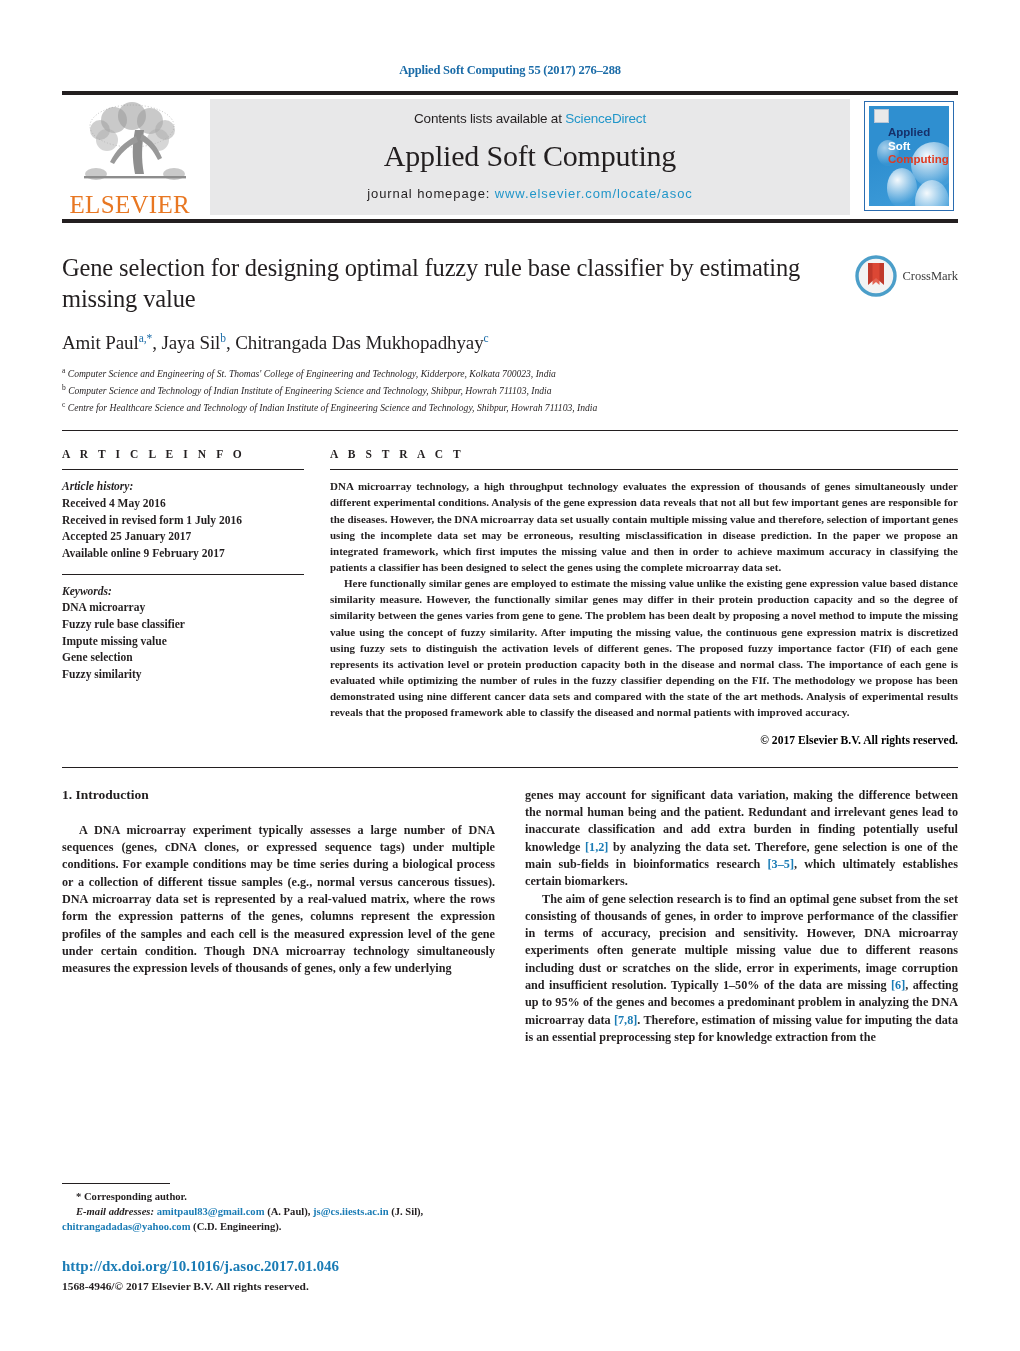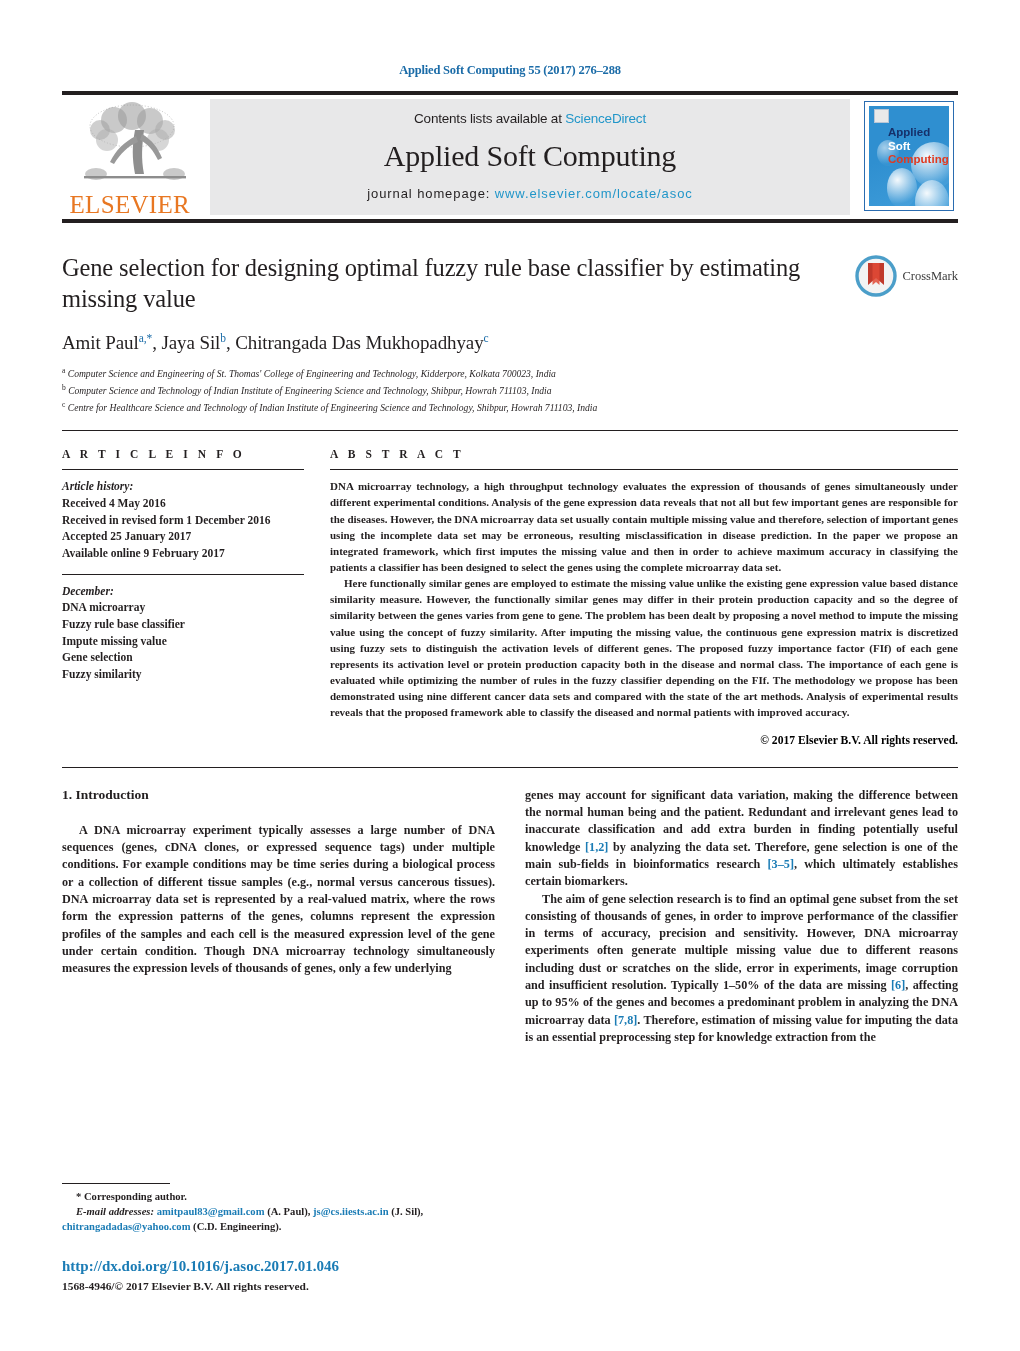--- a/index.html
+++ b/index.html
@@ -393,26 +393,26 @@
   <div class="rule-thin"></div>
 
   <div class="info-abstract">
 
     <div class="info-col">
       <div class="sec-head">A R T I C L E   I N F O</div>
       <div class="hr-sm"></div>
       <div class="line hist-label">Article history:</div>
       <div>
           <div class="line">Received 4 May 2016</div>
-          <div class="line">Received in revised form 1 December 2016</div>
+          <div class="line">Received in revised form 1 July 2016</div>
           <div class="line">Accepted 25 January 2017</div>
           <div class="line">Available online 9 February 2017</div>
         </div>
       <div class="hr-sm" style="margin-top:12px"></div>
-      <div class="line kw-label">December:</div>
+      <div class="line kw-label">Keywords:</div>
       <div>
           <div class="line">DNA microarray</div>
           <div class="line">Fuzzy rule base classifier</div>
           <div class="line">Impute missing value</div>
           <div class="line">Gene selection</div>
           <div class="line">Fuzzy similarity</div>
         </div>
     </div>
 
     <div class="abs-col">

